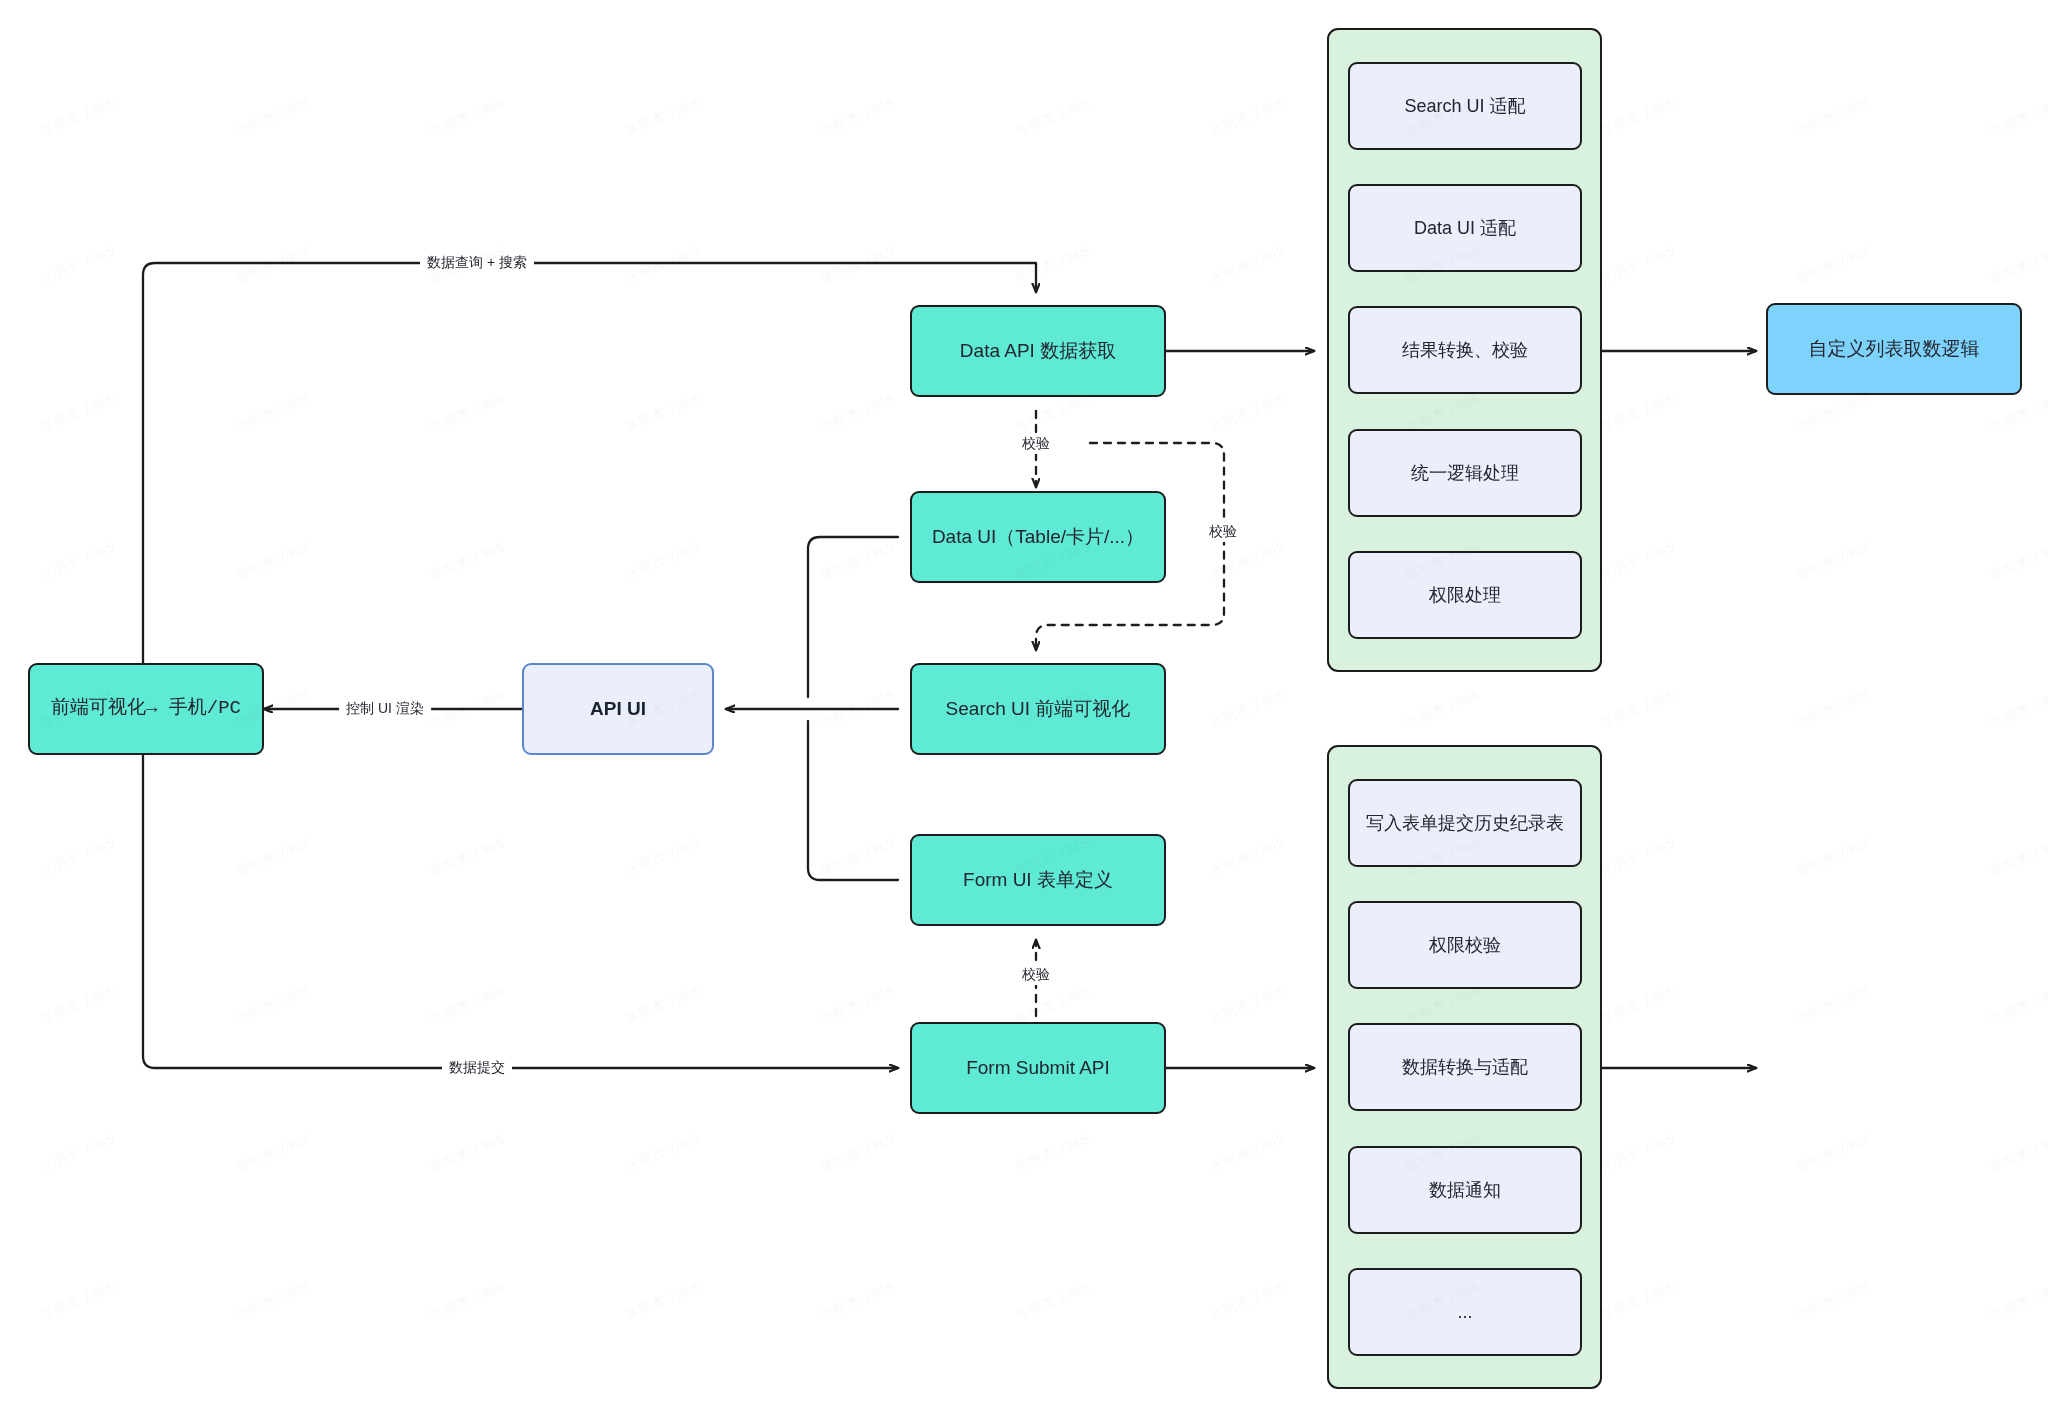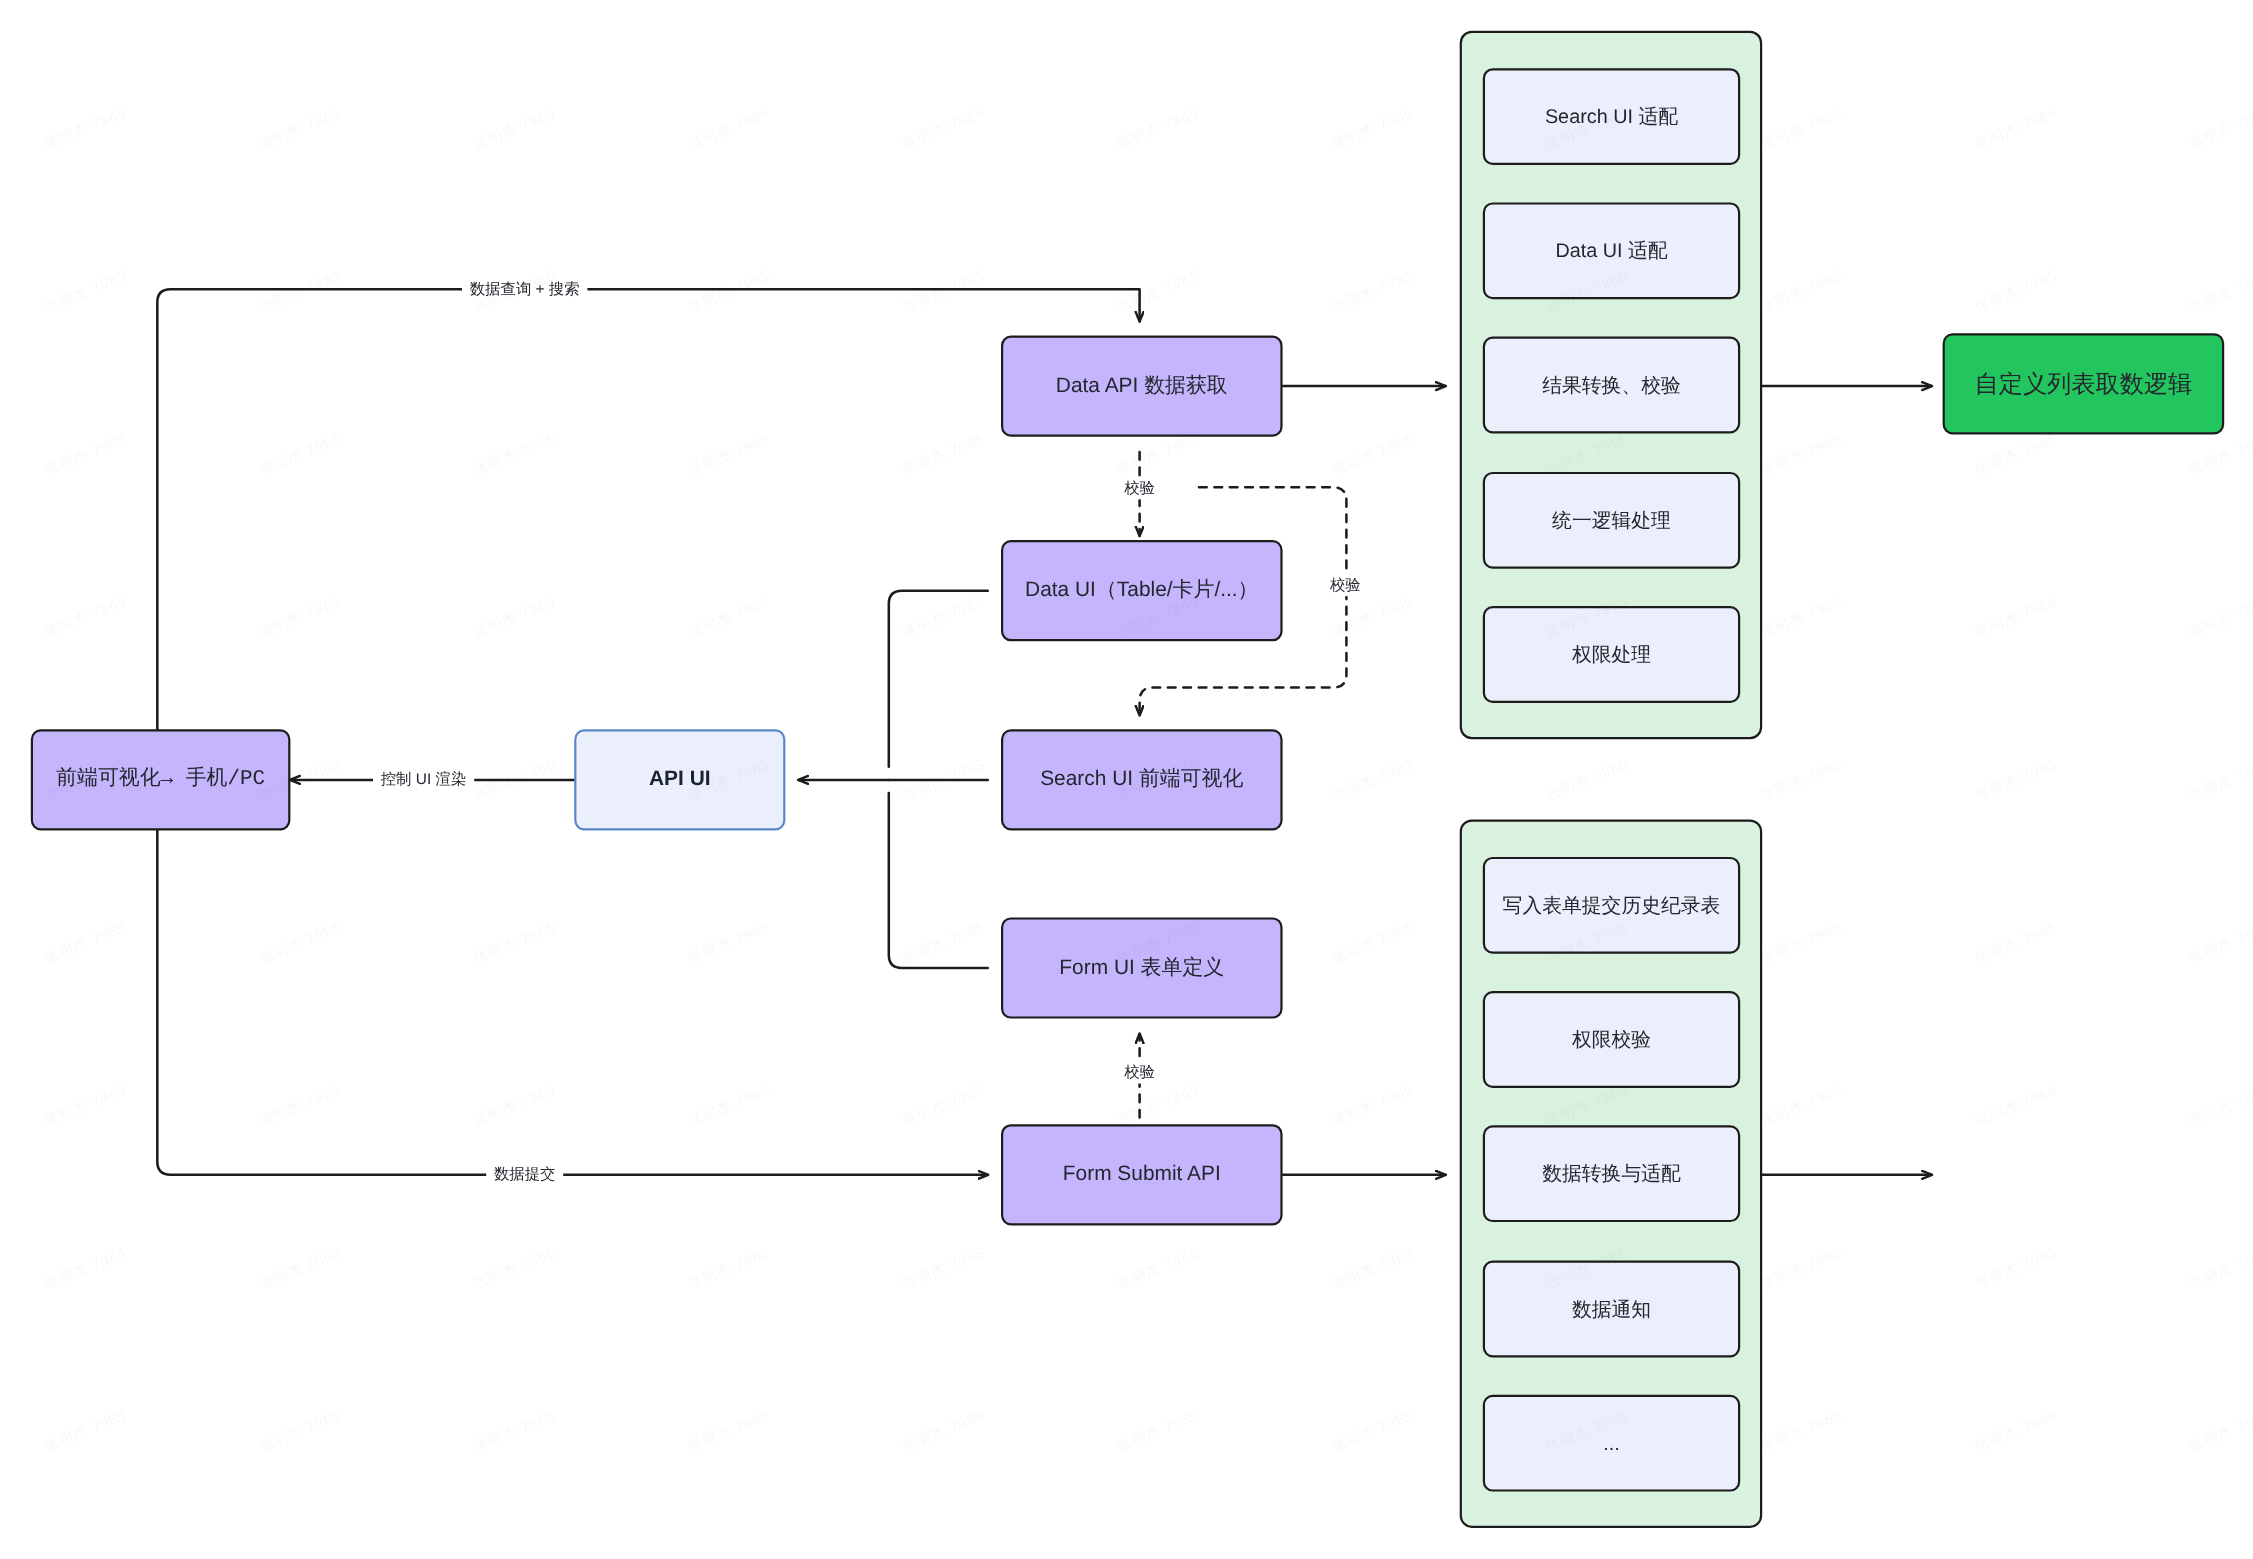--- a/index.html
+++ b/index.html
@@ -32,37 +32,37 @@
   .node{
     position:absolute;
     box-sizing:border-box;
     display:flex;align-items:center;justify-content:center;
     text-align:center;
     border-radius:9px;
     z-index:3;
     line-height:1.35;
   }
   .node-blue{
-    background:#c4b5fd;
+    background:#5eead4;
     border:2.2px solid #1c1c1c;
     color:#23262e;
     font-size:19px;
   }
   .node-api-ui{
     background:#eaeffb;
     border:2.2px solid #5b87ca;
     color:#1b2330;
     font-size:19px;
     font-weight:bold;
   }
   .node-yellow{
-    background:#22c55e;
-    border:2.2px solid #1c1c1c;
-    color:#23262e;
-    font-size:22px;
+    background:#7dd3fc;
+    border:2.2px solid #1c1c1c;
+    color:#23262e;
+    font-size:19px;
   }
   .group-green{
     position:absolute;
     box-sizing:border-box;
     background:#d9f2df;
     border:2.2px solid #1c1c1c;
     border-radius:11px;
     z-index:2;
   }
   .sub-node{

